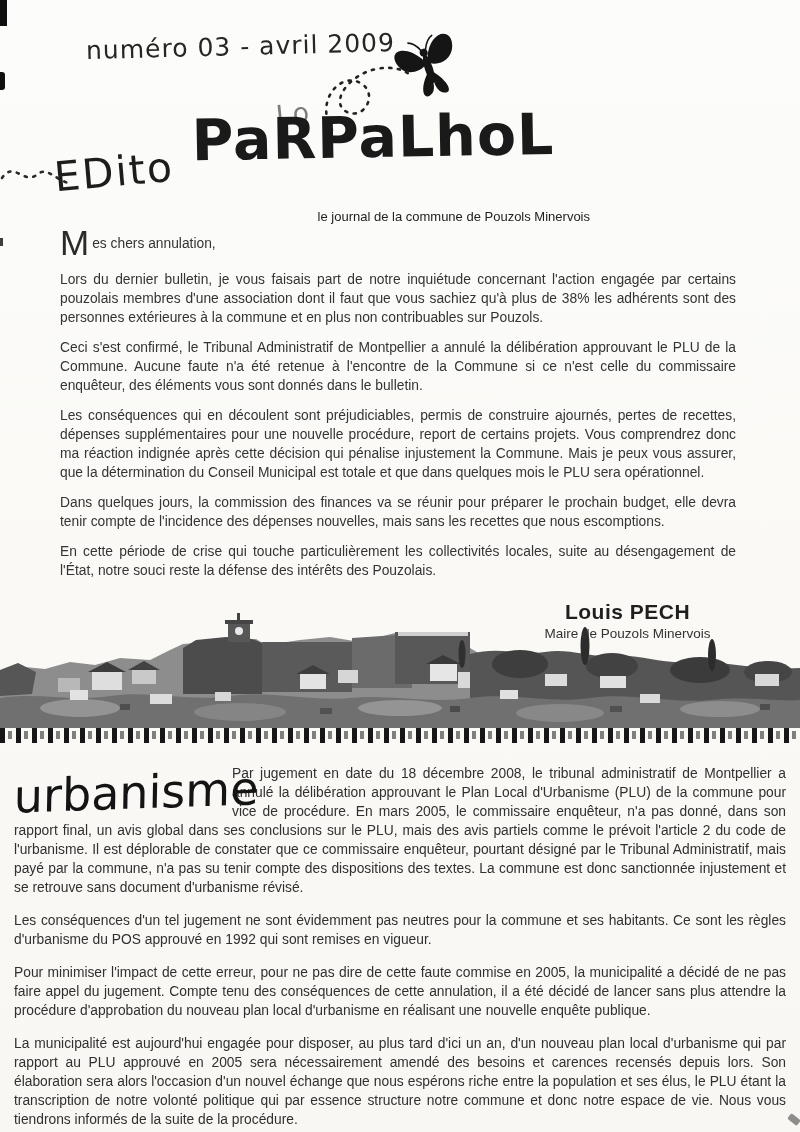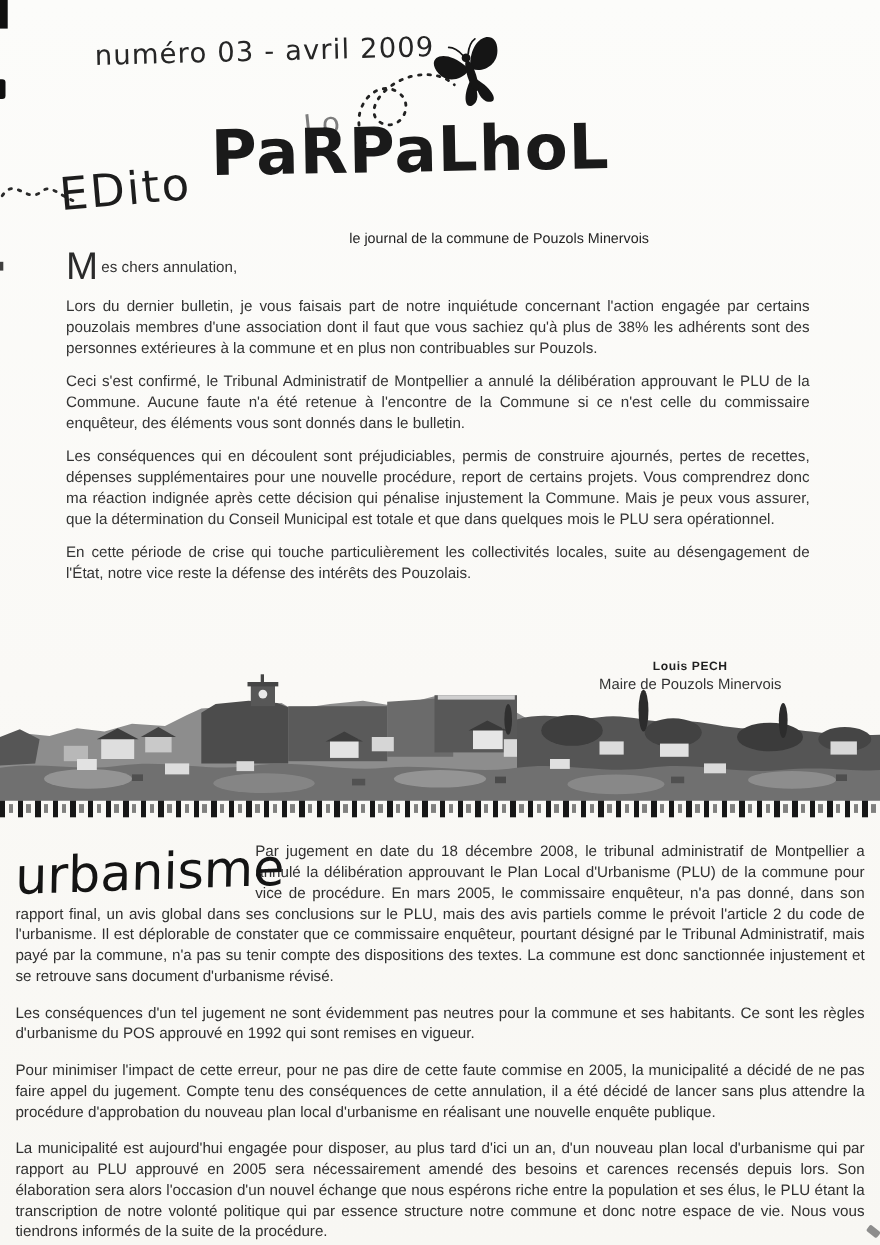--- a/index.html
+++ b/index.html
@@ -28,21 +28,21 @@
   .masthead-title{position:absolute;left:168px;top:104px;width:410px;text-align:center;font-size:57px;font-weight:bold;color:#1a1a1a;transform:rotate(-1deg);letter-spacing:1px;white-space:nowrap;}
   .masthead-sub{position:absolute;left:150px;top:209px;width:440px;text-align:right;font-size:13px;color:#222;}
 
   
   .edito-body{position:absolute;left:60px;top:228px;width:676px;font-size:13.8px;line-height:19px;text-align:justify;color:#343434;}
   .salutation{margin:0 0 10px 0;line-height:30px;text-align:left;}
   .sal-initial{font-size:35px;font-weight:500;letter-spacing:1px;vertical-align:-7px;margin-right:2px;color:#2a2a2a;}
   .edito-body p{margin:11px 0 0 0;}
 
   .signature{position:absolute;left:505px;top:600px;width:245px;text-align:center;z-index:6;}
-  .sig-name{font-size:11px;font-weight:bold;color:#1f1f1f;letter-spacing:.5px;}
+  .sig-name{font-size:21px;font-weight:bold;color:#1f1f1f;letter-spacing:.5px;}
   .sig-title{font-size:13.5px;color:#333;margin-top:2px;}
 
   
   .photo-wrap{position:absolute;left:0;top:612px;width:800px;z-index:2;}
   .photo-wrap svg{display:block;}
   .fringe{height:19px;margin-top:-4px;
     background:repeating-linear-gradient(90deg,#171717 0 5px,transparent 5px 16px);}
   .fringe2{height:8px;margin-top:-12px;
     background:repeating-linear-gradient(90deg,transparent 0 8px,#1c1c1c 8px 12px,transparent 12px 16px);opacity:.55;}
 
@@ -90,21 +90,22 @@
   <div class="masthead-title hw">PaRPaLhoL</div>
   <div class="masthead-sub">le journal de la commune de Pouzols Minervois</div>
 
   <div class="edito-body">
     <div class="salutation">
       <span class="sal-initial">M</span><span>es chers annulation,</span>
     </div>
     <p>Lors du dernier bulletin, je vous faisais part de notre inquiétude concernant l'action engagée par certains pouzolais membres d'une association dont il faut que vous sachiez qu'à plus de 38% les adhérents sont des personnes extérieures à la commune et en plus non contribuables sur Pouzols.</p>
     <p>Ceci s'est confirmé, le Tribunal Administratif de Montpellier a annulé la délibération approuvant le PLU de la Commune. Aucune faute n'a été retenue à l'encontre de la Commune si ce n'est celle du commissaire enquêteur, des éléments vous sont donnés dans le bulletin.</p>
     <p>Les conséquences qui en découlent sont préjudiciables, permis de construire ajournés, pertes de recettes, dépenses supplémentaires pour une nouvelle procédure, report de certains projets. Vous comprendrez donc ma réaction indignée après cette décision qui pénalise injustement la Commune. Mais je peux vous assurer, que la détermination du Conseil Municipal est totale et que dans quelques mois le PLU sera opérationnel.</p>
-    <p>En cette période de crise qui touche particulièrement les collectivités locales, suite au désengagement de l'État, notre vice reste la défense des intérêts des Pouzolais.</p>
+    <p>Dans quelques jours, la commission des finances va se réunir pour préparer le prochain budget, elle devra tenir compte de l'incidence des dépenses nouvelles, mais sans les recettes que nous escomptions.</p>
+    <p>En cette période de crise qui touche particulièrement les collectivités locales, suite au désengagement de l'État, notre souci reste la défense des intérêts des Pouzolais.</p>
   </div>
 
   <div class="signature">
     <div class="sig-name">Louis PECH</div>
     <div class="sig-title">Maire de Pouzols Minervois</div>
   </div>
 
   <div class="photo-wrap">
     <svg width="800" height="116" viewBox="0 0 800 116">
 

